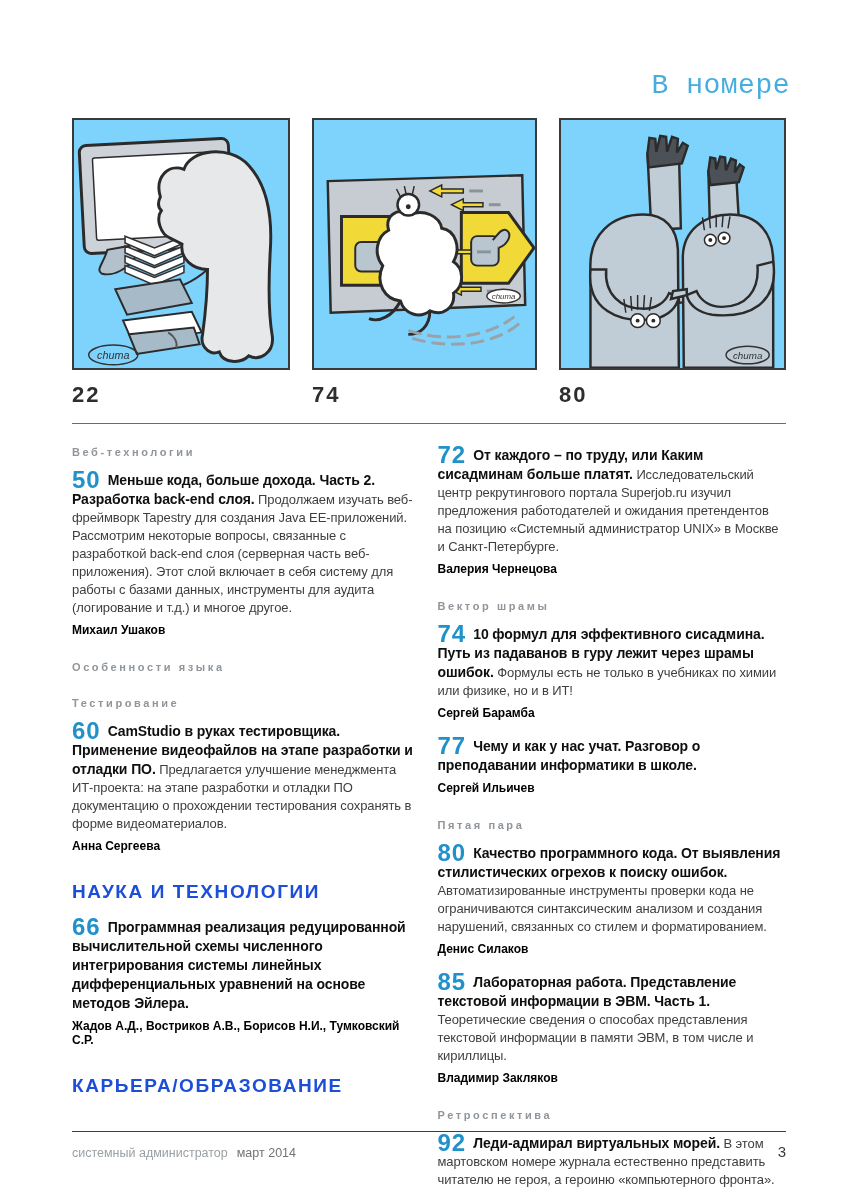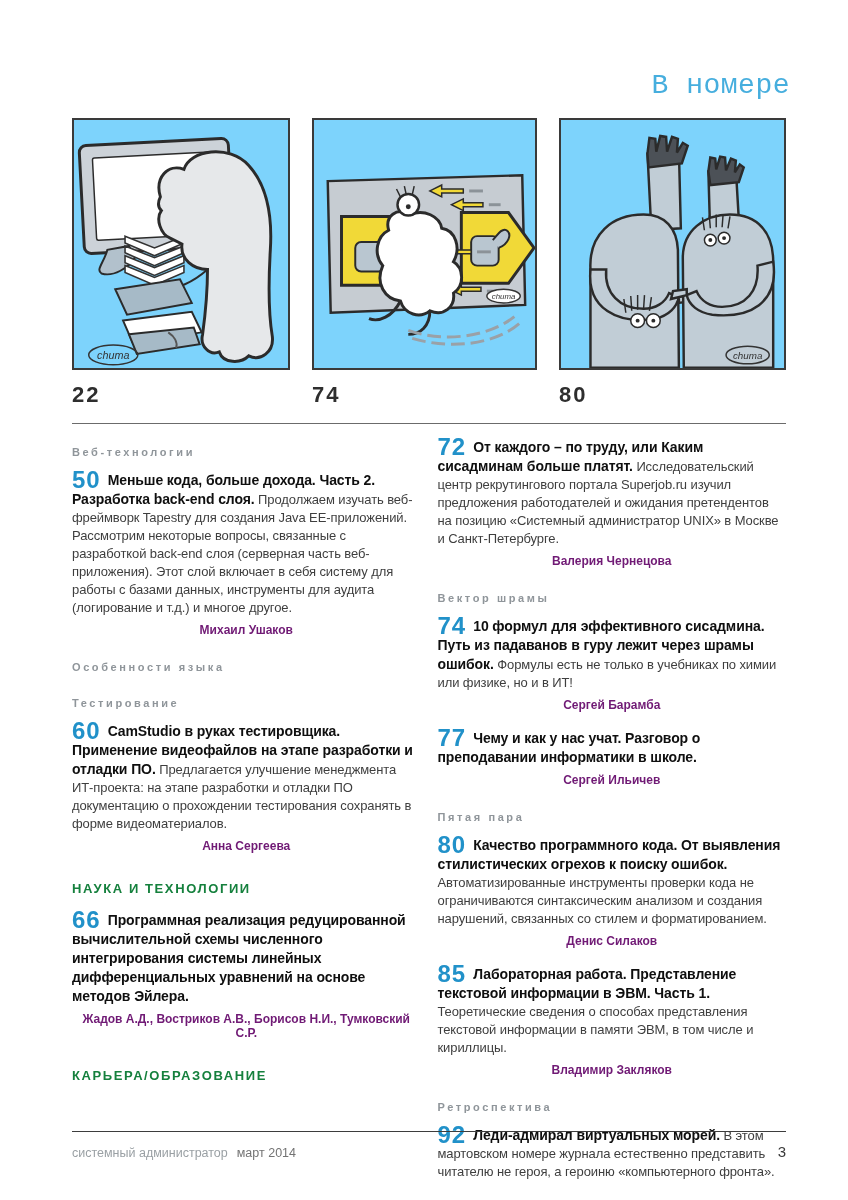--- a/index.html
+++ b/index.html
@@ -24,29 +24,29 @@
   .top-divider{position:absolute;top:423px;left:72px;width:714px;height:0;
                border-top:1.5px solid #6b6b6b;}
 
   
   .columns{position:absolute;top:438px;left:72px;width:714px;display:flex;gap:17px;}
   .col{flex:1;min-width:0;}
 
   .sec-gray{color:#8f959a;font-size:11px;letter-spacing:2.6px;font-weight:700;
             margin:24px 0 13px;}
   .sec-gray:first-child{margin-top:8px;}
-  .sec-blue{color:#15803d;font-size:13px;font-weight:bold;letter-spacing:1.6px;
+  .sec-blue{color:#1d4ed8;font-size:19px;font-weight:bold;letter-spacing:1.6px;
             margin:28px 0 15px;}
   .entry{margin-bottom:17px;}
   .entry-text{margin:0;font-size:13px;line-height:18px;color:#3e3e3e;
               letter-spacing:-0.1px;}
   .entry-num{font-weight:bold;font-size:24px;color:#2191c9;letter-spacing:1px;
              margin-right:7px;vertical-align:-3px;line-height:18px;}
   .entry-title{font-weight:bold;color:#0f0f0f;font-size:14px;}
-  .entry-author{text-align:center;font-weight:bold;font-size:12px;color:#701a75;
+  .entry-author{text-align:left;font-weight:bold;font-size:12px;color:#000000;
                 margin-top:6px;}
 
   
   .footer{position:absolute;top:1131px;left:72px;width:714px;
           border-top:1.5px solid #3d3d3d;padding-top:11px;
           display:flex;align-items:baseline;font-size:12.5px;}
   .footer .magazine{color:#9aa0a4;text-align:right;}
   .footer .issue{color:#737373;margin-left:9px;}
   .footer .pagenum{margin-left:auto;font-size:15px;color:#3a3a3a;}
 
@@ -198,21 +198,21 @@
         <p class="entry-text"><span class="entry-num">66</span><span class="entry-title">Программная реализация редуцированной вычислительной схемы численного интегрирования системы линейных дифференциальных уравнений на основе методов Эйлера.</span></p>
         <div class="entry-author">Жадов А.Д., Востриков А.В., Борисов Н.И., Тумковский С.Р.</div>
       </div>
 
       <div class="sec-blue">КАРЬЕРА/ОБРАЗОВАНИЕ</div>
 
     </div>
 
     <div class="col">
 
-      <div class="entry" style="margin-top:0;">
+      <div class="entry" style="margin-top:8px;">
         <p class="entry-text"><span class="entry-num">72</span><span class="entry-title">От каждого – по труду, или Каким сисадминам больше платят.</span> <span class="entry-desc">Исследовательский центр рекрутингового портала Superjob.ru изучил предложения работодателей и ожидания претендентов на позицию «Системный администратор UNIX» в Москве и Санкт-Петербурге.</span></p>
         <div class="entry-author">Валерия Чернецова</div>
       </div>
 
       <div class="sec-gray">Вектор шрамы</div>
 
       <div class="entry">
         <p class="entry-text"><span class="entry-num">74</span><span class="entry-title">10 формул для эффективного сисадмина. Путь из падаванов в гуру лежит через шрамы ошибок.</span> <span class="entry-desc">Формулы есть не только в учебниках по химии или физике, но и в ИТ!</span></p>
         <div class="entry-author">Сергей Барамба</div>
       </div>

